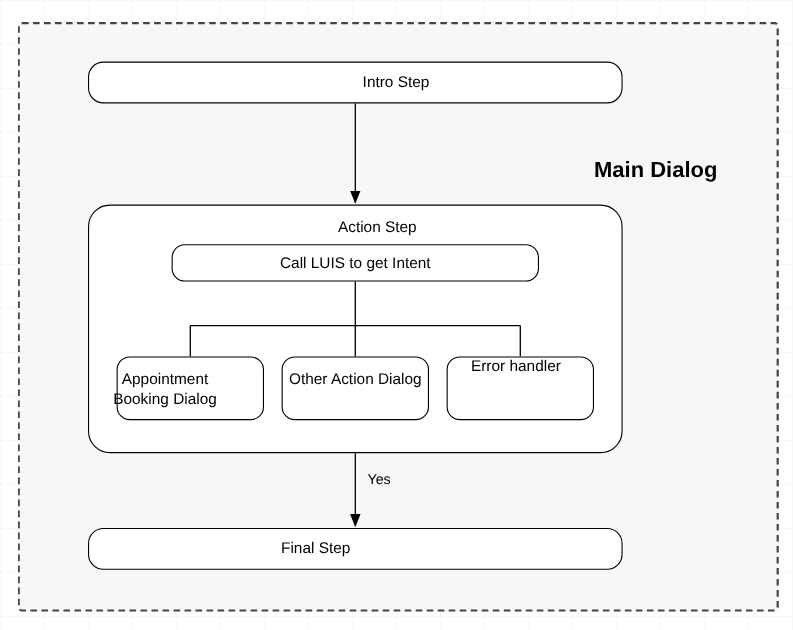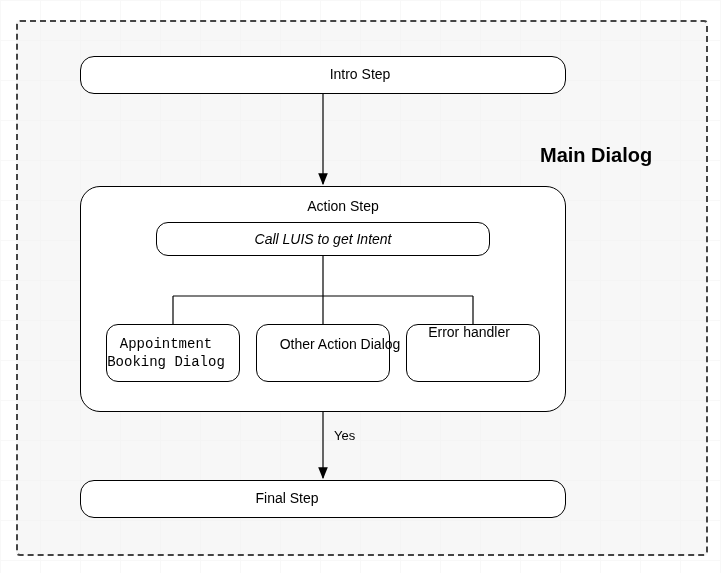--- a/index.html
+++ b/index.html
@@ -82,27 +82,27 @@
 
 <div class="title" style="left:540px; top:132px;">Main Dialog</div>
 
 <div class="box" style="left:80px; top:56px; width:486px; height:38px;"></div>
 <div class="center-text" style="left:80px; top:66px; width:560px;">Intro Step</div>
 
 <div class="box" style="left:80px; top:186px; width:486px; height:226px; border-radius:20px;"></div>
 <div class="center-text" style="left:80px; top:198px; width:526px;">Action Step</div>
 
 <div class="subbox" style="left:156px; top:222px; width:334px; height:34px;"></div>
-<div class="center-text" style="left:156px; top:231px; width:334px;font-style:italic;">Call LUIS to get Intent</div>
+<div class="center-text" style="left:156px; top:231px; width:334px;">Call LUIS to get Intent</div>
 
 <div class="subbox" style="left:106px; top:324px; width:134px; height:58px;"></div>
-<div class="center-text" style="left:106px; top:336px; width:120px;font-family:Liberation Mono, monospace;">Appointment Booking Dialog</div>
+<div class="center-text" style="left:90px; top:336px; width:120px;">Appointment Booking Dialog</div>
 
 <div class="subbox" style="left:256px; top:324px; width:134px; height:58px;"></div>
-<div class="center-text" style="left:256px; top:336px; width:134px;margin-left:17px;">Other Action Dialog</div>
+<div class="center-text" style="left:256px; top:336px; width:134px;">Other Action Dialog</div>
 
 <div class="subbox" style="left:406px; top:324px; width:134px; height:58px;"></div>
 <div class="center-text" style="left:406px; top:324px; width:126px;">Error handler</div>
 
 <div class="box" style="left:80px; top:480px; width:486px; height:38px;"></div>
 <div class="center-text" style="left:80px; top:490px; width:414px;">Final Step</div>
 
 <div class="label-yes" style="left:334px; top:428px;">Yes</div>
 
 <svg class="arrows">

